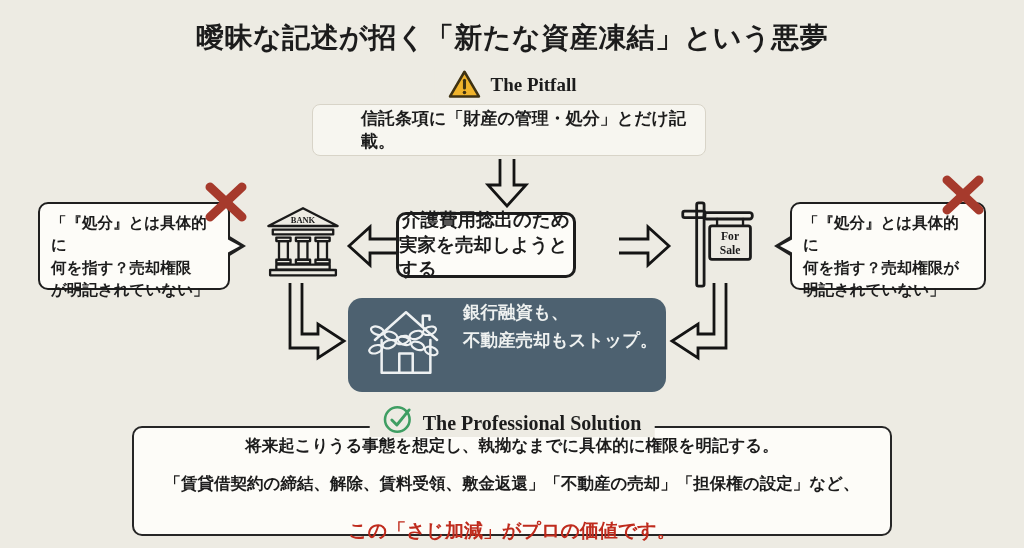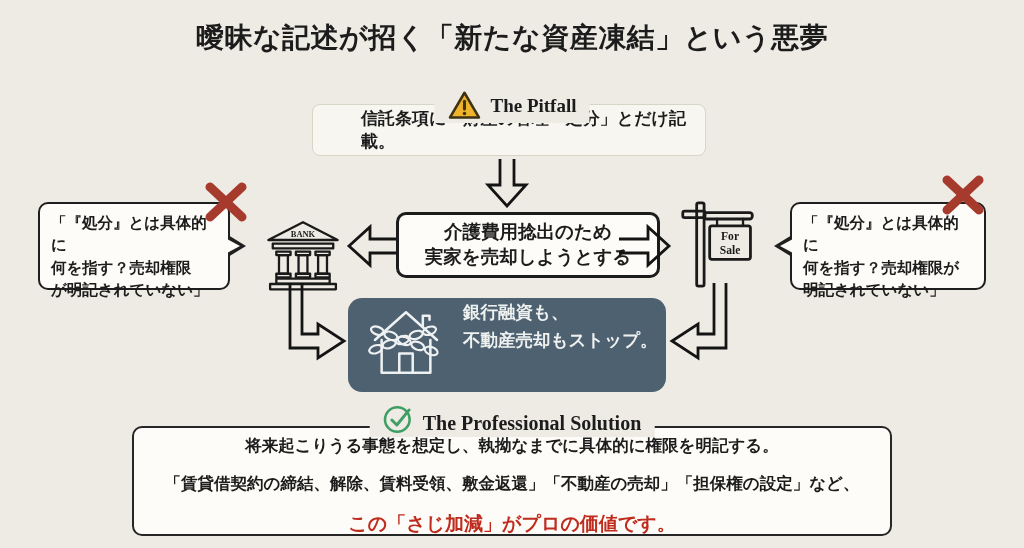--- a/index.html
+++ b/index.html
@@ -20,21 +20,21 @@
     font-size:28px;font-weight:800;letter-spacing:.5px;}
 
   
   .pitfall-box{position:absolute;left:312px;top:104px;width:394px;height:52px;
     background:var(--pitfall-panel);border:1.5px solid var(--pitfall-border);
     border-radius:8px;display:flex;align-items:center;justify-content:center;padding-left:48px;}
   .pitfall-text{font-size:17px;font-weight:700;}
   .sec-head{position:absolute;left:50%;transform:translateX(-50%);
     display:flex;align-items:center;gap:9px;background:var(--background);
     padding:2px 13px;z-index:2;white-space:nowrap;}
-  .pitfall-head{top:88px;}
+  .pitfall-head{top:67px;}
   .pitfall-head .lbl{font-size:19px;font-weight:800;}
 
   .abs{position:absolute;}
   .arrow svg, .icon svg{display:block;}
 
   
   .bubble{position:absolute;width:192px;height:88px;background:var(--panel);
     border:2.5px solid #1f1f1f;border-radius:10px;padding:8px 11px;
     font-size:15.5px;font-weight:700;line-height:1.44;}
   .bubble .tail-out,.bubble .tail-in{content:"";position:absolute;width:0;height:0;}
@@ -46,41 +46,41 @@
     border-top:7px solid transparent;border-bottom:7px solid transparent;
     border-left:13px solid var(--panel);}
   .bubble-right{left:790px;top:202px;width:196px;}
   .bubble-right .tail-out{left:-18px;top:calc(50% - 11px);
     border-top:11px solid transparent;border-bottom:11px solid transparent;
     border-right:18px solid #1f1f1f;}
   .bubble-right .tail-in{left:-12px;top:calc(50% - 7px);
     border-top:7px solid transparent;border-bottom:7px solid transparent;
     border-right:13px solid var(--panel);}
 
-  .center-box{position:absolute;left:396px;top:212px;width:264px;height:66px;
+  .center-box{position:absolute;left:396px;top:212px;width:180px;height:66px;
     background:var(--panel);border:3px solid var(--ink);border-radius:10px;
     display:flex;flex-direction:column;align-items:center;justify-content:center;
     font-size:18.5px;font-weight:800;line-height:1.35;}
 
   
   .freeze-box{position:absolute;left:348px;top:298px;width:318px;height:94px;
     background:var(--slate);border-radius:14px;display:flex;align-items:flex-start;
     gap:15px;padding-left:16px;}
   .freeze-text{color:#eef1f0;font-size:17.5px;font-weight:700;line-height:1.6;}
 
   
   .solution-box{position:absolute;left:132px;top:426px;width:760px;height:110px;
     background:var(--panel);border:2.5px solid #262626;border-radius:10px;
     text-align:center;}
   .solution-head{top:402px;align-items:flex-end;}
   .solution-head .lbl{font-size:20px;font-weight:800;}
   .sol-line{font-size:16.5px;font-weight:700;}
   .sol-line.l1{margin-top:16px;}
   .sol-line.l2{margin-top:7px;}
-  .sol-line.l3{margin-top:16px;font-size:19px;font-weight:800;color:var(--red-text);}
+  .sol-line.l3{margin-top:23px;font-size:19px;font-weight:800;color:var(--red-text);}
 
   .flip{transform:scaleX(-1);}
 </style>
 </head>
 <body>
 
 <div id="canvas">
 
   <div class="title">曖昧な記述が招く「新たな資産凍結」という悪夢</div>
 
@@ -111,21 +111,21 @@
     <span class="tail-out"></span>
     <span class="tail-in"></span>
   </div>
   <div class="icon abs" style="left:202px;top:179px;z-index:3;">
     <svg width="48" height="46" viewBox="0 0 48 46">
       <line x1="8" y1="8" x2="40" y2="38" stroke="var(--red-x)" stroke-width="9" stroke-linecap="round"></line>
       <line x1="40" y1="8" x2="8" y2="38" stroke="var(--red-x)" stroke-width="9" stroke-linecap="round"></line>
     </svg>
   </div>
 
-  <div class="icon abs" style="left:263px;top:219px;">
+  <div class="icon abs" style="left:263px;top:205px;">
     <svg width="80" height="74" viewBox="0 0 90 82">
       <g fill="none" stroke="#1a1a1a" stroke-width="2.6" stroke-linejoin="round">
         <path d="M45 3 L6 23 L84 23 Z"></path>
         <rect x="11" y="27" width="68" height="5.5"></rect>
         <rect x="15" y="36" width="16" height="4"></rect>
           <rect x="18" y="40" width="10" height="21"></rect>
           <rect x="15" y="61" width="16" height="4"></rect>
         <rect x="37" y="36" width="16" height="4"></rect>
           <rect x="40" y="40" width="10" height="21"></rect>
           <rect x="37" y="61" width="16" height="4"></rect>

